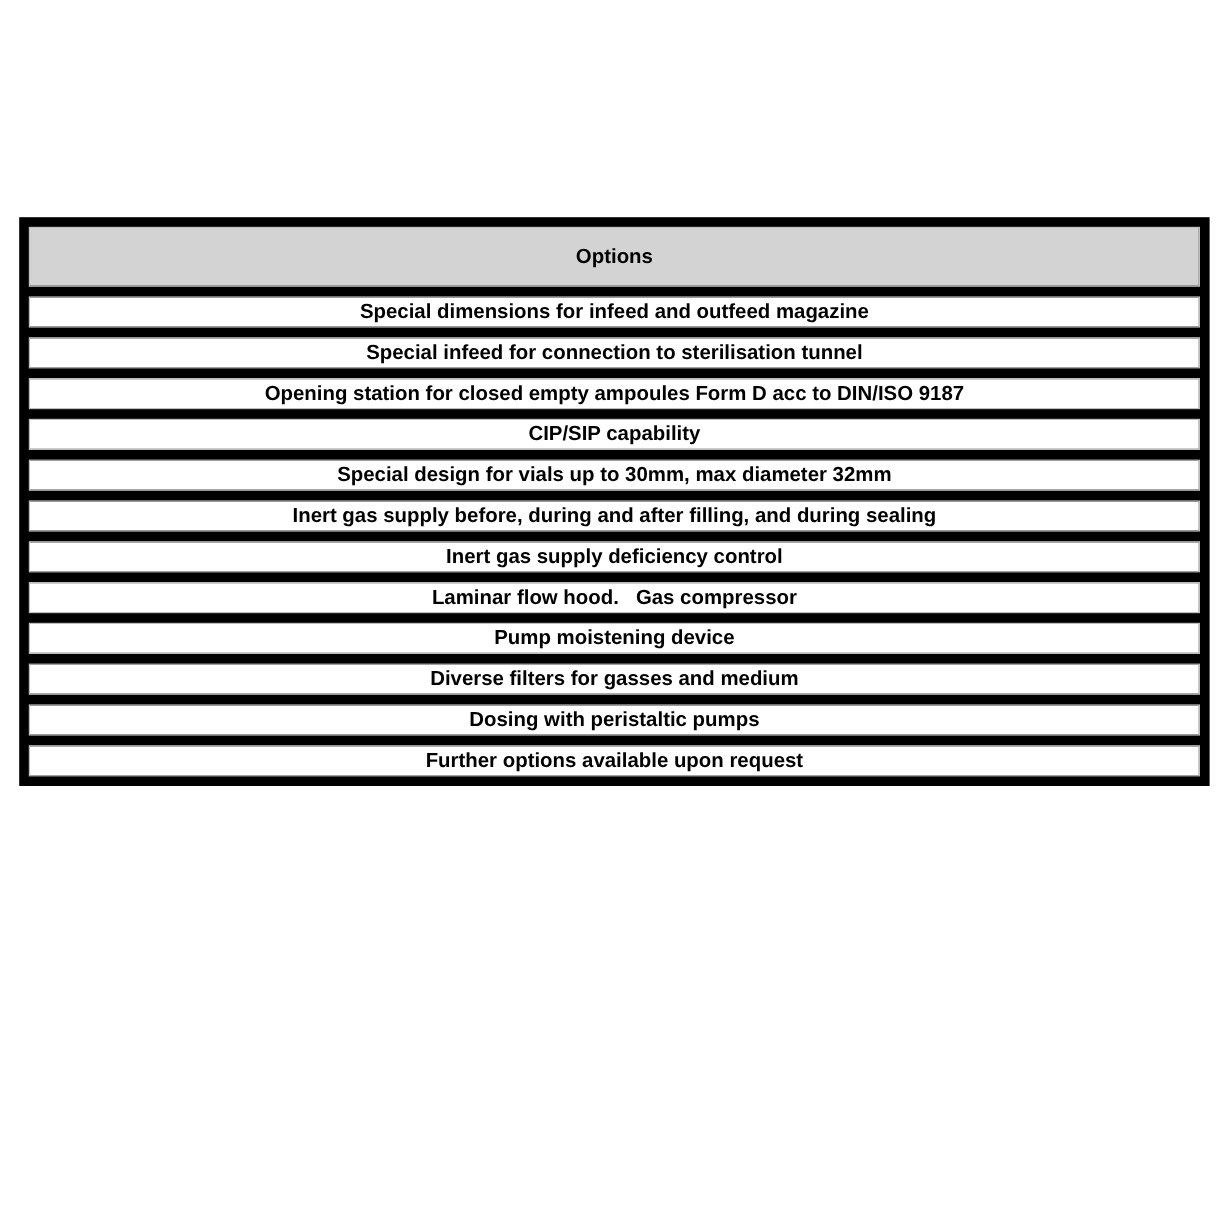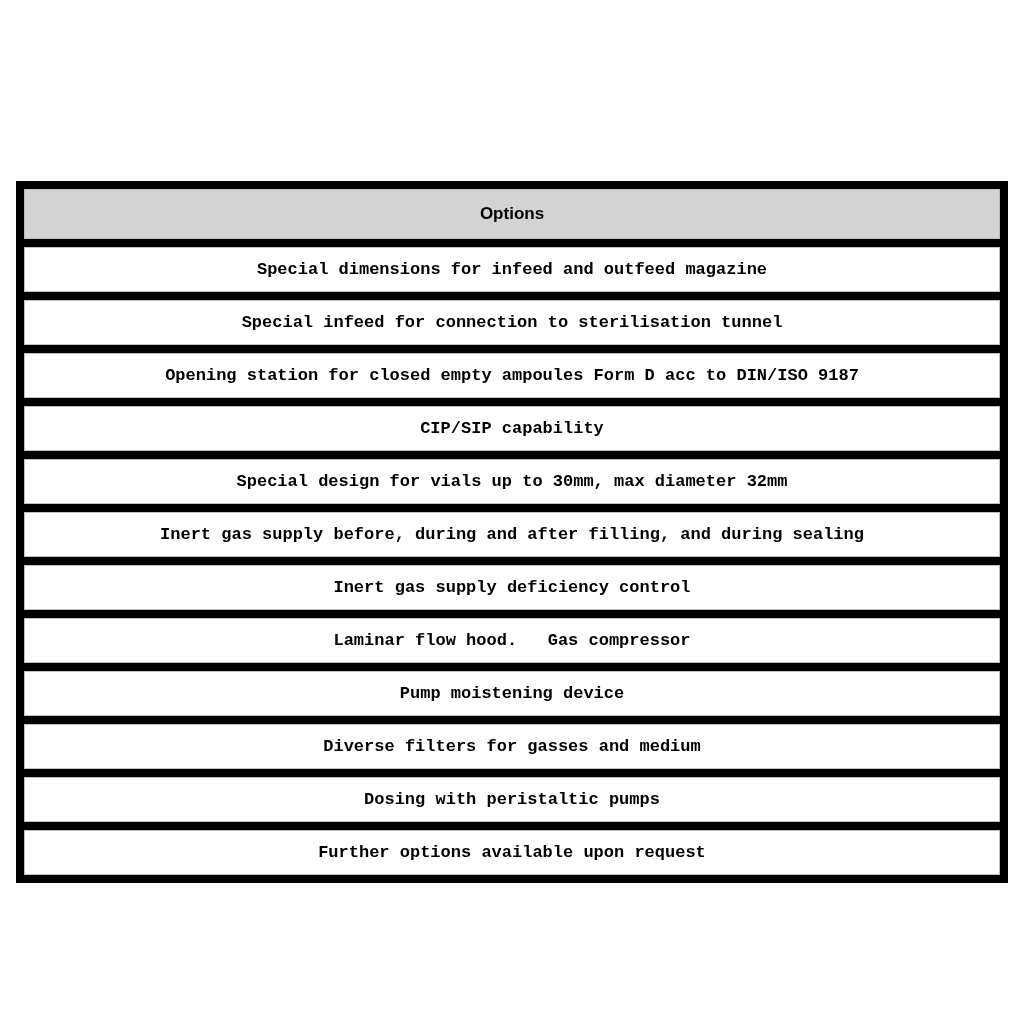--- a/index.html
+++ b/index.html
@@ -30,24 +30,23 @@
     font-weight: bold;
     color: #000000;
     white-space: pre-wrap;
     outline: 1px solid #bdbdbd;
   }
   .header-cell {
     height: 48px;
     font-size: 17px;
   }
   .row-cell {
-    height: 43px;
+    height: 24px;
     background: #ffffff;
     font-size: 17px;
-    font-family: Liberation Mono, monospace;
   }
 </style>
 </head>
 <body>
 
 <div class="options-table">
   <div class="cell header-cell" style="background: rgb(211, 211, 211);">Options</div>
   <div style="display:contents"><div class="cell row-cell">Special dimensions for infeed and outfeed magazine</div><div class="cell row-cell">Special infeed for connection to sterilisation tunnel</div><div class="cell row-cell">Opening station for closed empty ampoules Form D acc to DIN/ISO 9187</div><div class="cell row-cell">CIP/SIP capability</div><div class="cell row-cell">Special design for vials up to 30mm, max diameter 32mm</div><div class="cell row-cell">Inert gas supply before, during and after filling, and during sealing</div><div class="cell row-cell">Inert gas supply deficiency control</div><div class="cell row-cell">Laminar flow hood.   Gas compressor</div><div class="cell row-cell">Pump moistening device</div><div class="cell row-cell">Diverse filters for gasses and medium</div><div class="cell row-cell">Dosing with peristaltic pumps</div><div class="cell row-cell">Further options available upon request</div></div>
 </div>
 

